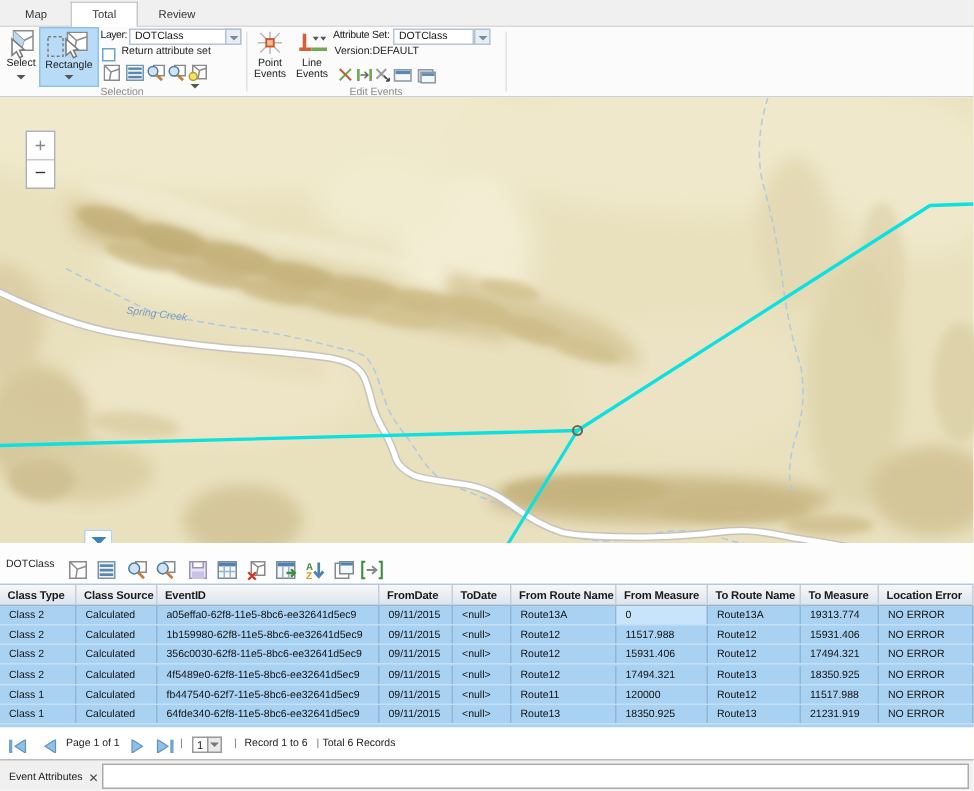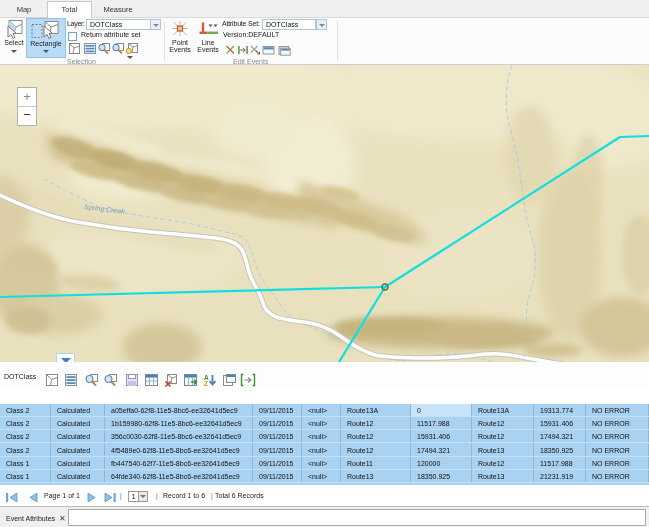--- a/index.html
+++ b/index.html
@@ -39,21 +39,21 @@
   
   #btabs{left:0;top:144px;width:649px;height:21px;position:absolute;background:#f0f0f0;border-top:1px solid #bcbcbc;box-sizing:border-box;}
   #btabs .whitebox{position:absolute;left:68px;top:2px;width:578px;height:17px;background:#fff;border:1px solid #ababab;box-sizing:border-box;}
   #btabs .btext{position:absolute;left:6px;top:8px;font-size:7px;color:#222;}
 </style>
 </head>
 <body>
   <div id="tabbar" class="abs">
     <div class="tab" style="left:8px;width:32px;">Map</div>
     <div class="tab" id="tab-edit">Total</div>
-    <div class="tab" style="left:100px;width:36px;">Measure</div>
+    <div class="tab" style="left:100px;width:36px;">Review</div>
   </div>
 
   <div id="ribbon" class="abs">
 
     <svg class="abs" style="left:4px;top:2px;" width="20" height="20" viewBox="0 0 20 20">
       <rect x="5" y="0.5" width="13" height="13" fill="#fff" stroke="#8a8a8a"></rect>
       <path d="M5,0.5 L12,7 L18,4" fill="none" stroke="#8a8a8a"></path>
       <path d="M12,7 L10,13.5" fill="none" stroke="#8a8a8a"></path>
       <path d="M5,0.5 L12,7 L10,13.5 L5,13.5 Z" fill="#bcd9f0"></path>
       <path d="M4,6 L4,17 L7,14.5 L9,18.5 L11,17.5 L9,13.5 L12,13 Z" fill="#fff" stroke="#777" stroke-width="1"></path>
@@ -314,20 +314,32 @@
         <rect x="0.5" y="1.5" width="9" height="10" fill="#fff" stroke="#8a8a8a"></rect>
         <rect x="3.5" y="0.5" width="9" height="8" fill="#f4f8fb" stroke="#7a8a99"></rect>
         <rect x="4" y="1" width="8.2" height="2" fill="#4f81b4"></rect>
       </g>
       <g transform="translate(197,1)">
         <path d="M2.5,0.5 L0.5,0.5 L0.5,11.5 L2.5,11.5 M11.5,0.5 L13.5,0.5 L13.5,11.5 L11.5,11.5" fill="none" stroke="#3d8e3d" stroke-width="1.4"></path>
         <path d="M3.5,6 L9.5,6 M7,3.5 L10,6 L7,8.5" stroke="#888" stroke-width="1.2" fill="none"></path>
       </g>
     </svg>
     </div>
+    <div id="thead">
+      <div class="hcell" style="left:0px;width:51px;">Class Type</div>
+      <div class="hcell" style="left:51px;width:54px;">Class Source</div>
+      <div class="hcell" style="left:105px;width:148px;">EventID</div>
+      <div class="hcell" style="left:253px;width:49px;">FromDate</div>
+      <div class="hcell" style="left:302px;width:39px;">ToDate</div>
+      <div class="hcell" style="left:341px;width:70px;">From Route Name</div>
+      <div class="hcell" style="left:411px;width:61px;">From Measure</div>
+      <div class="hcell" style="left:472px;width:62px;">To Route Name</div>
+      <div class="hcell" style="left:534px;width:52px;">To Measure</div>
+      <div class="hcell" style="left:586px;width:63px;">Location Error</div>
+    </div>
     <div id="tbody">
       <div class="trow" style="top:0px;">
         <div class="tcell" style="left:0px;width:51px;">Class 2</div>
         <div class="tcell" style="left:51px;width:54px;">Calculated</div>
         <div class="tcell" style="left:105px;width:148px;">a05effa0-62f8-11e5-8bc6-ee32641d5ec9</div>
         <div class="tcell" style="left:253px;width:49px;">09/11/2015</div>
         <div class="tcell" style="left:302px;width:39px;">&lt;null&gt;</div>
         <div class="tcell" style="left:341px;width:70px;">Route13A</div>
         <div class="tcell" style="left:411px;width:61px;background:#c8e4fa;">0</div>
         <div class="tcell" style="left:472px;width:62px;">Route13A</div>

